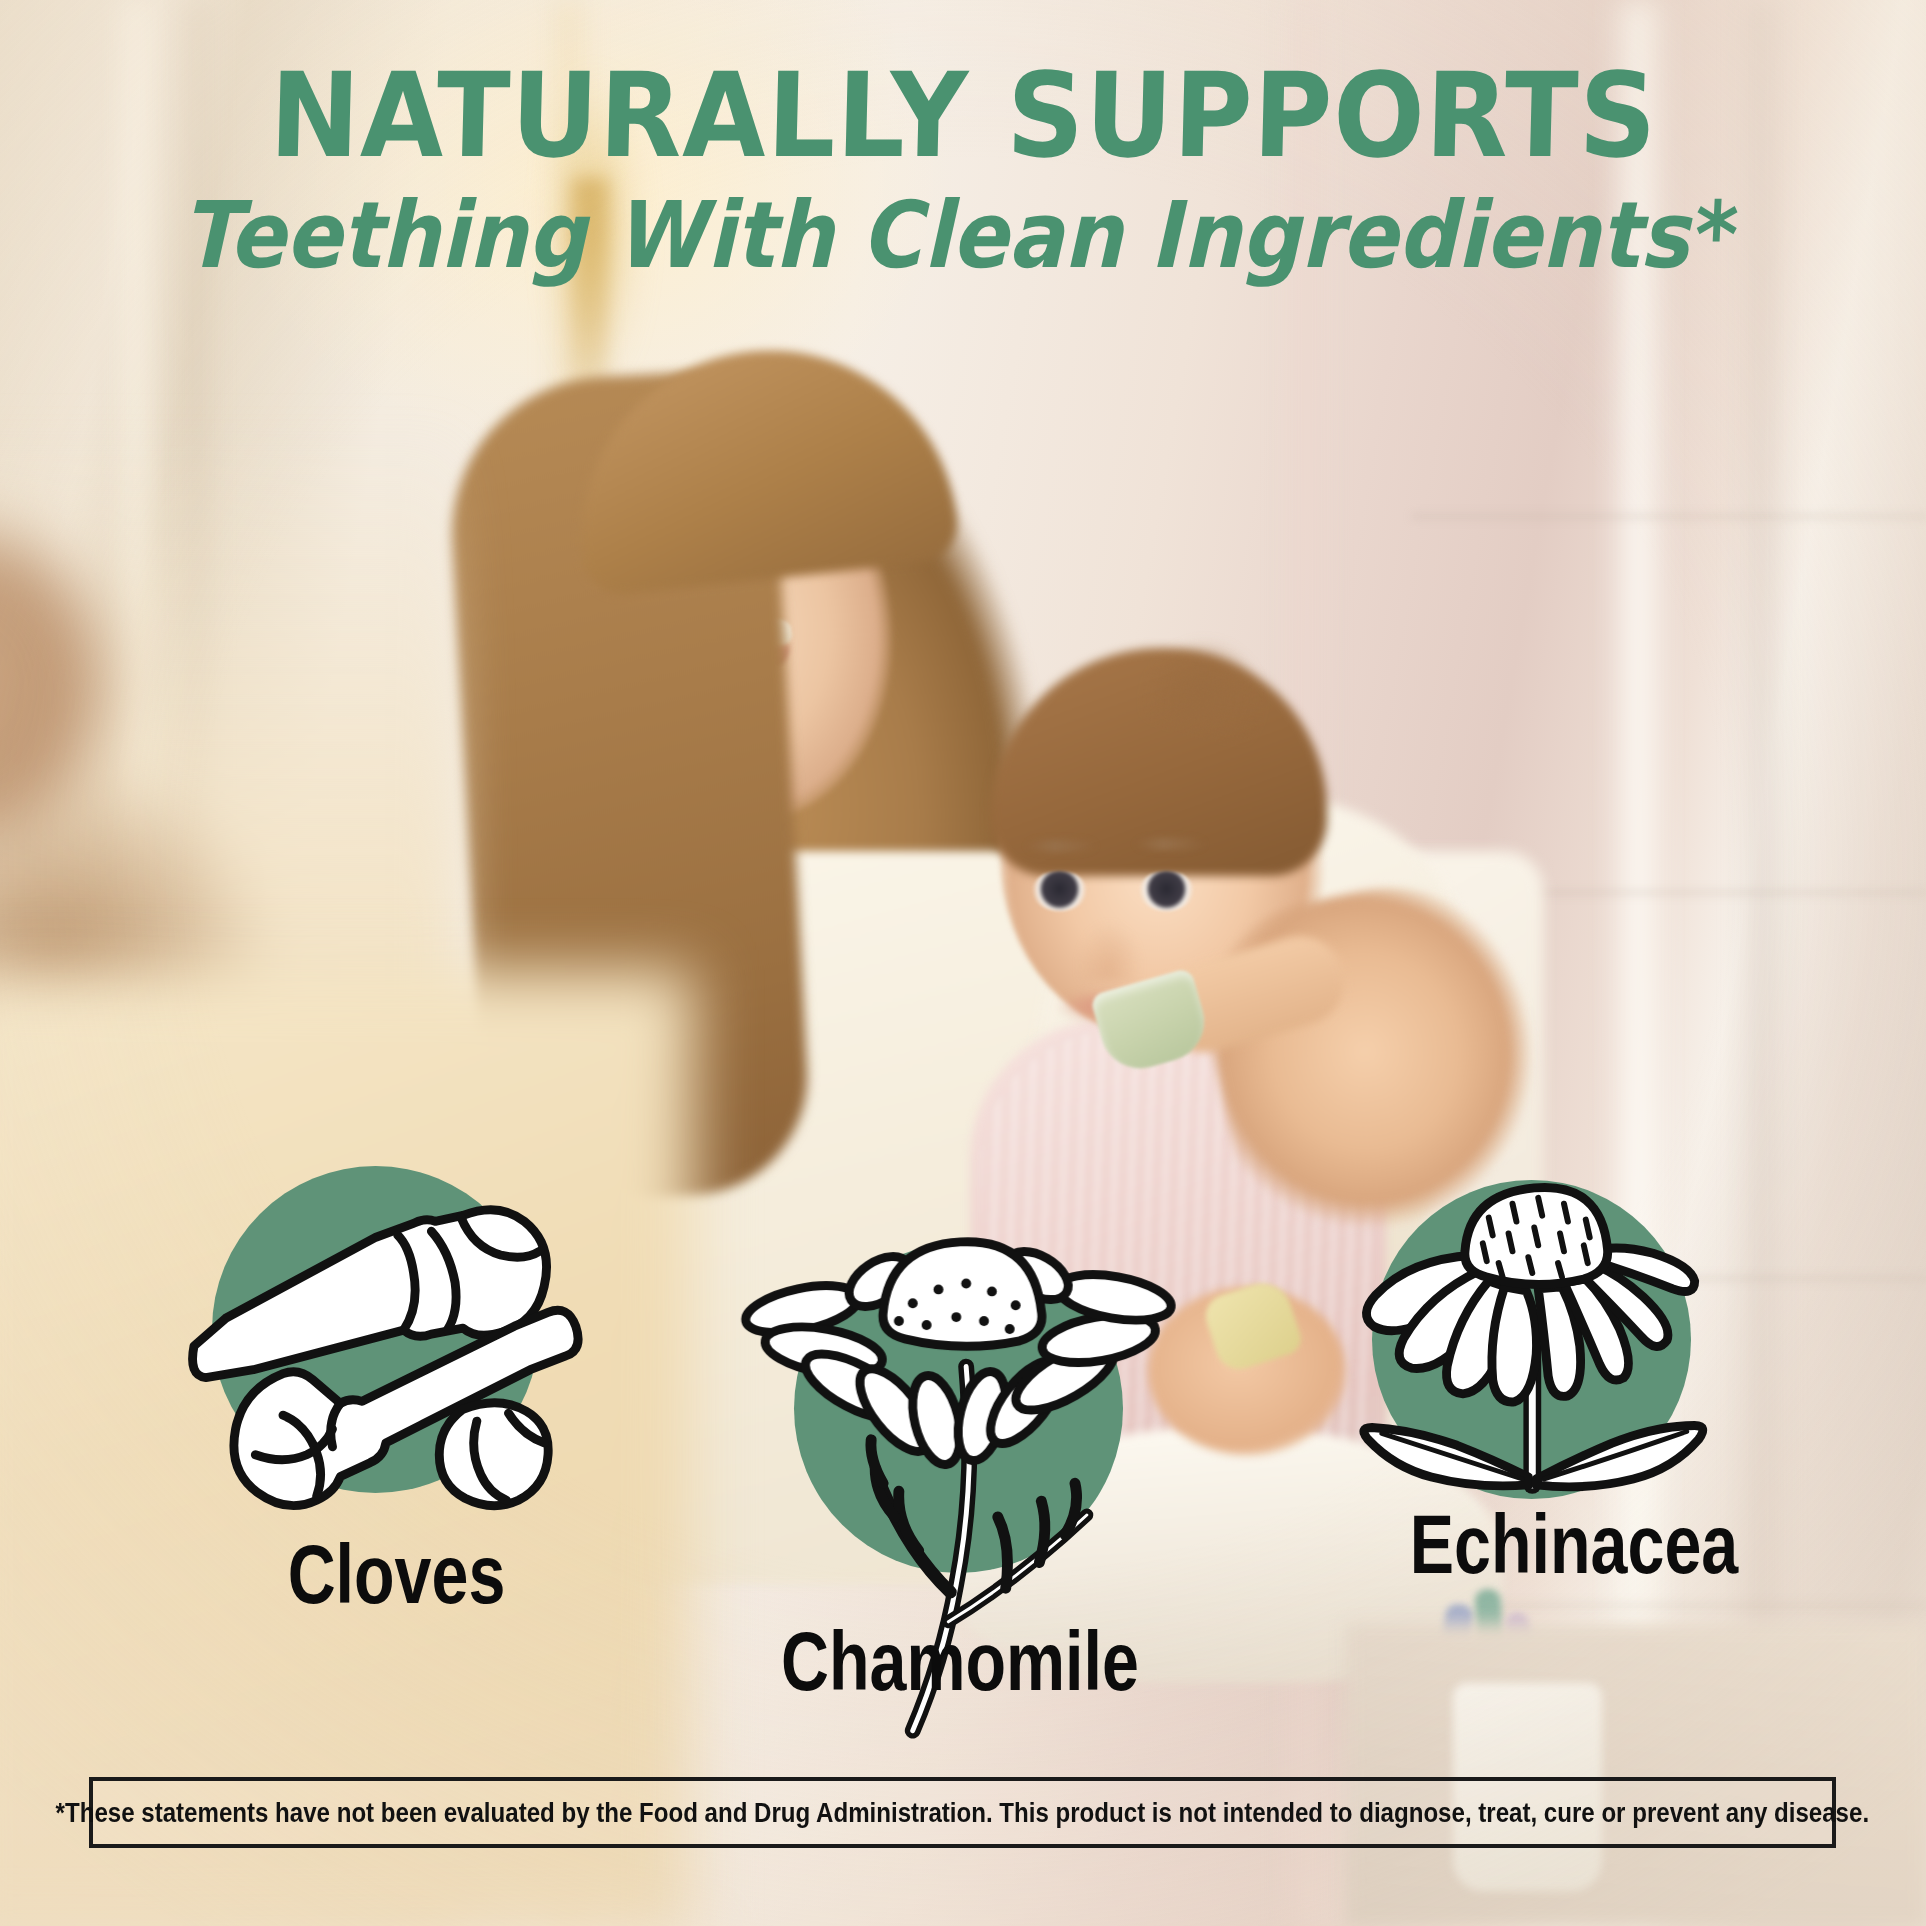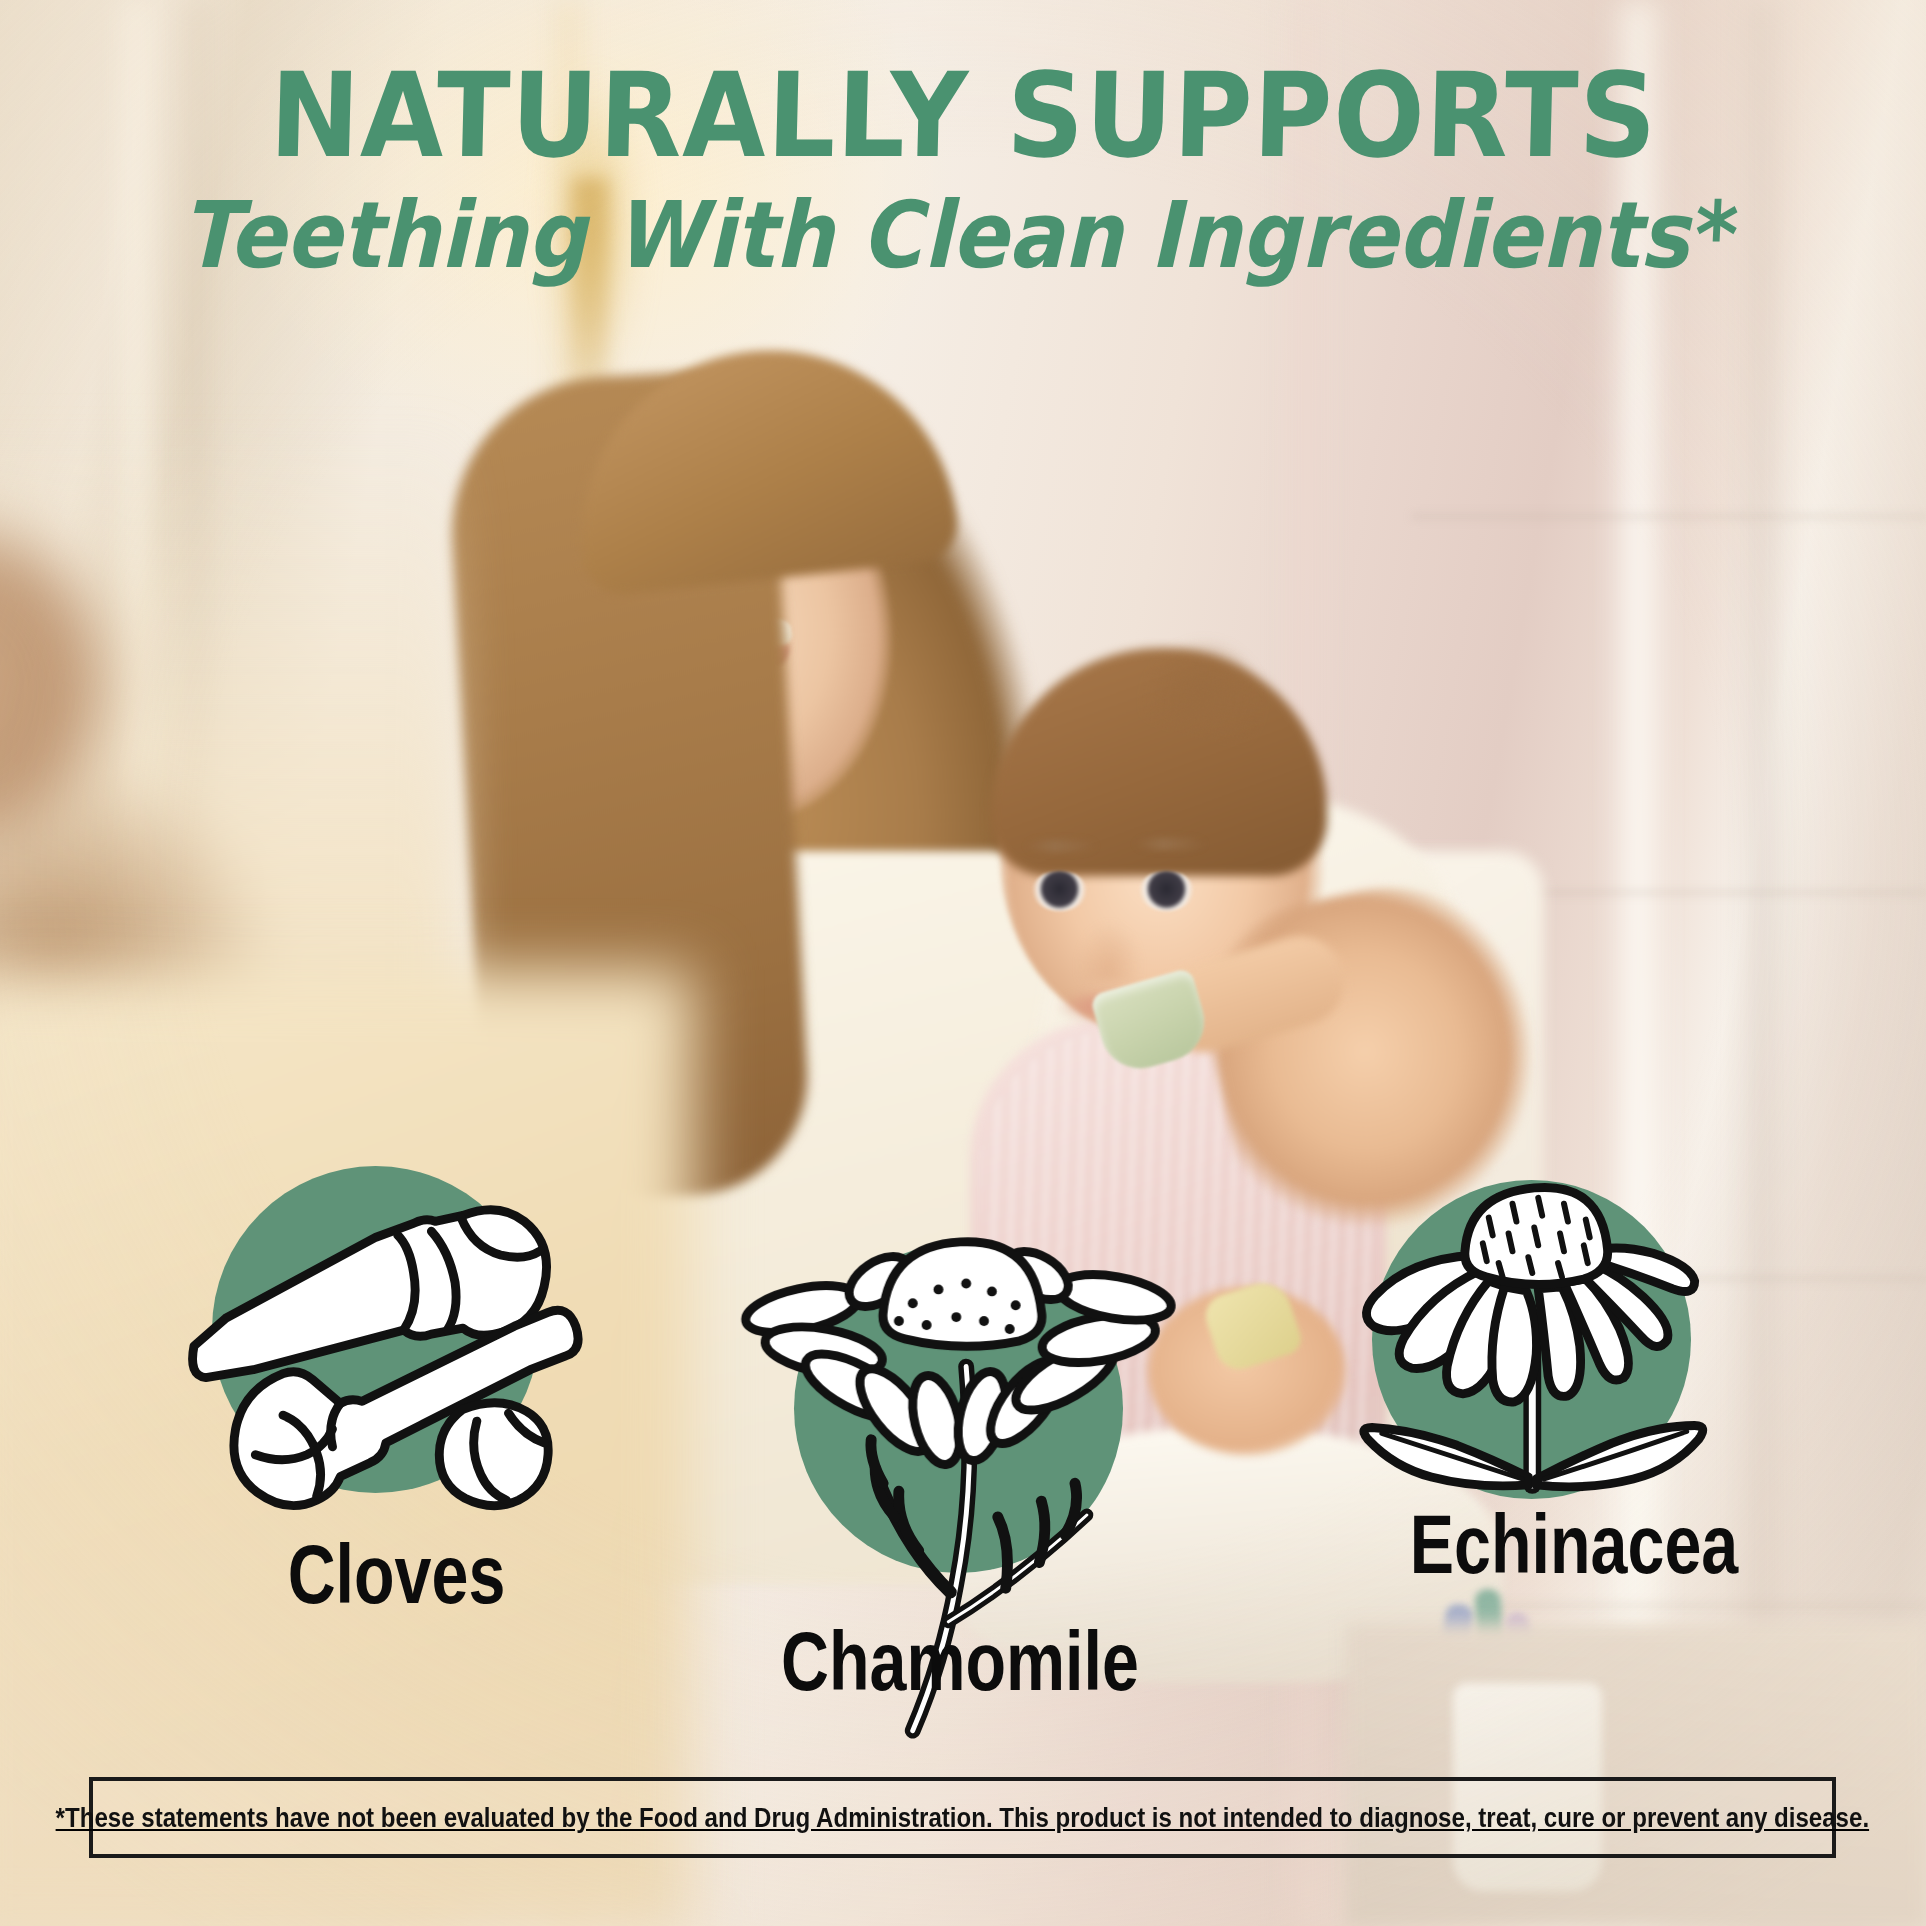--- a/index.html
+++ b/index.html
@@ -288,26 +288,25 @@
   #b-echinacea .disc { left:18px; top:0px; width:319px; height:319px; }
 
   .icon-svg { position:absolute; left:0; top:0; overflow:visible; }
 
   #lbl-cloves    { position:absolute; z-index:26; left:149px;  top:1533px; width:495px; }
   #lbl-chamomile { position:absolute; z-index:26; left:683px;  top:1620px; width:554px; }
   #lbl-echinacea { position:absolute; z-index:26; left:1267px; top:1503px; width:614px; }
 
   
   #disclaimer {
-    position:absolute; left:89px; top:1777px; width:1747px; height:81px;
+    position:absolute; left:89px; top:1777px; width:1747px; height:71px;
     border:4px solid #1a1a1a;
     display:flex; align-items:center; justify-content:center;
     z-index:30;
     background:rgba(255,250,240,0.12);
-    text-decoration:underline;
   }
   #disclaimer-text {
     font-family:"Liberation Sans", sans-serif;
     font-weight:700; font-size:28px; color:#111;
     transform:scaleX(.86);
     white-space:nowrap;
   }
 </style>
 </head>
 <body>

